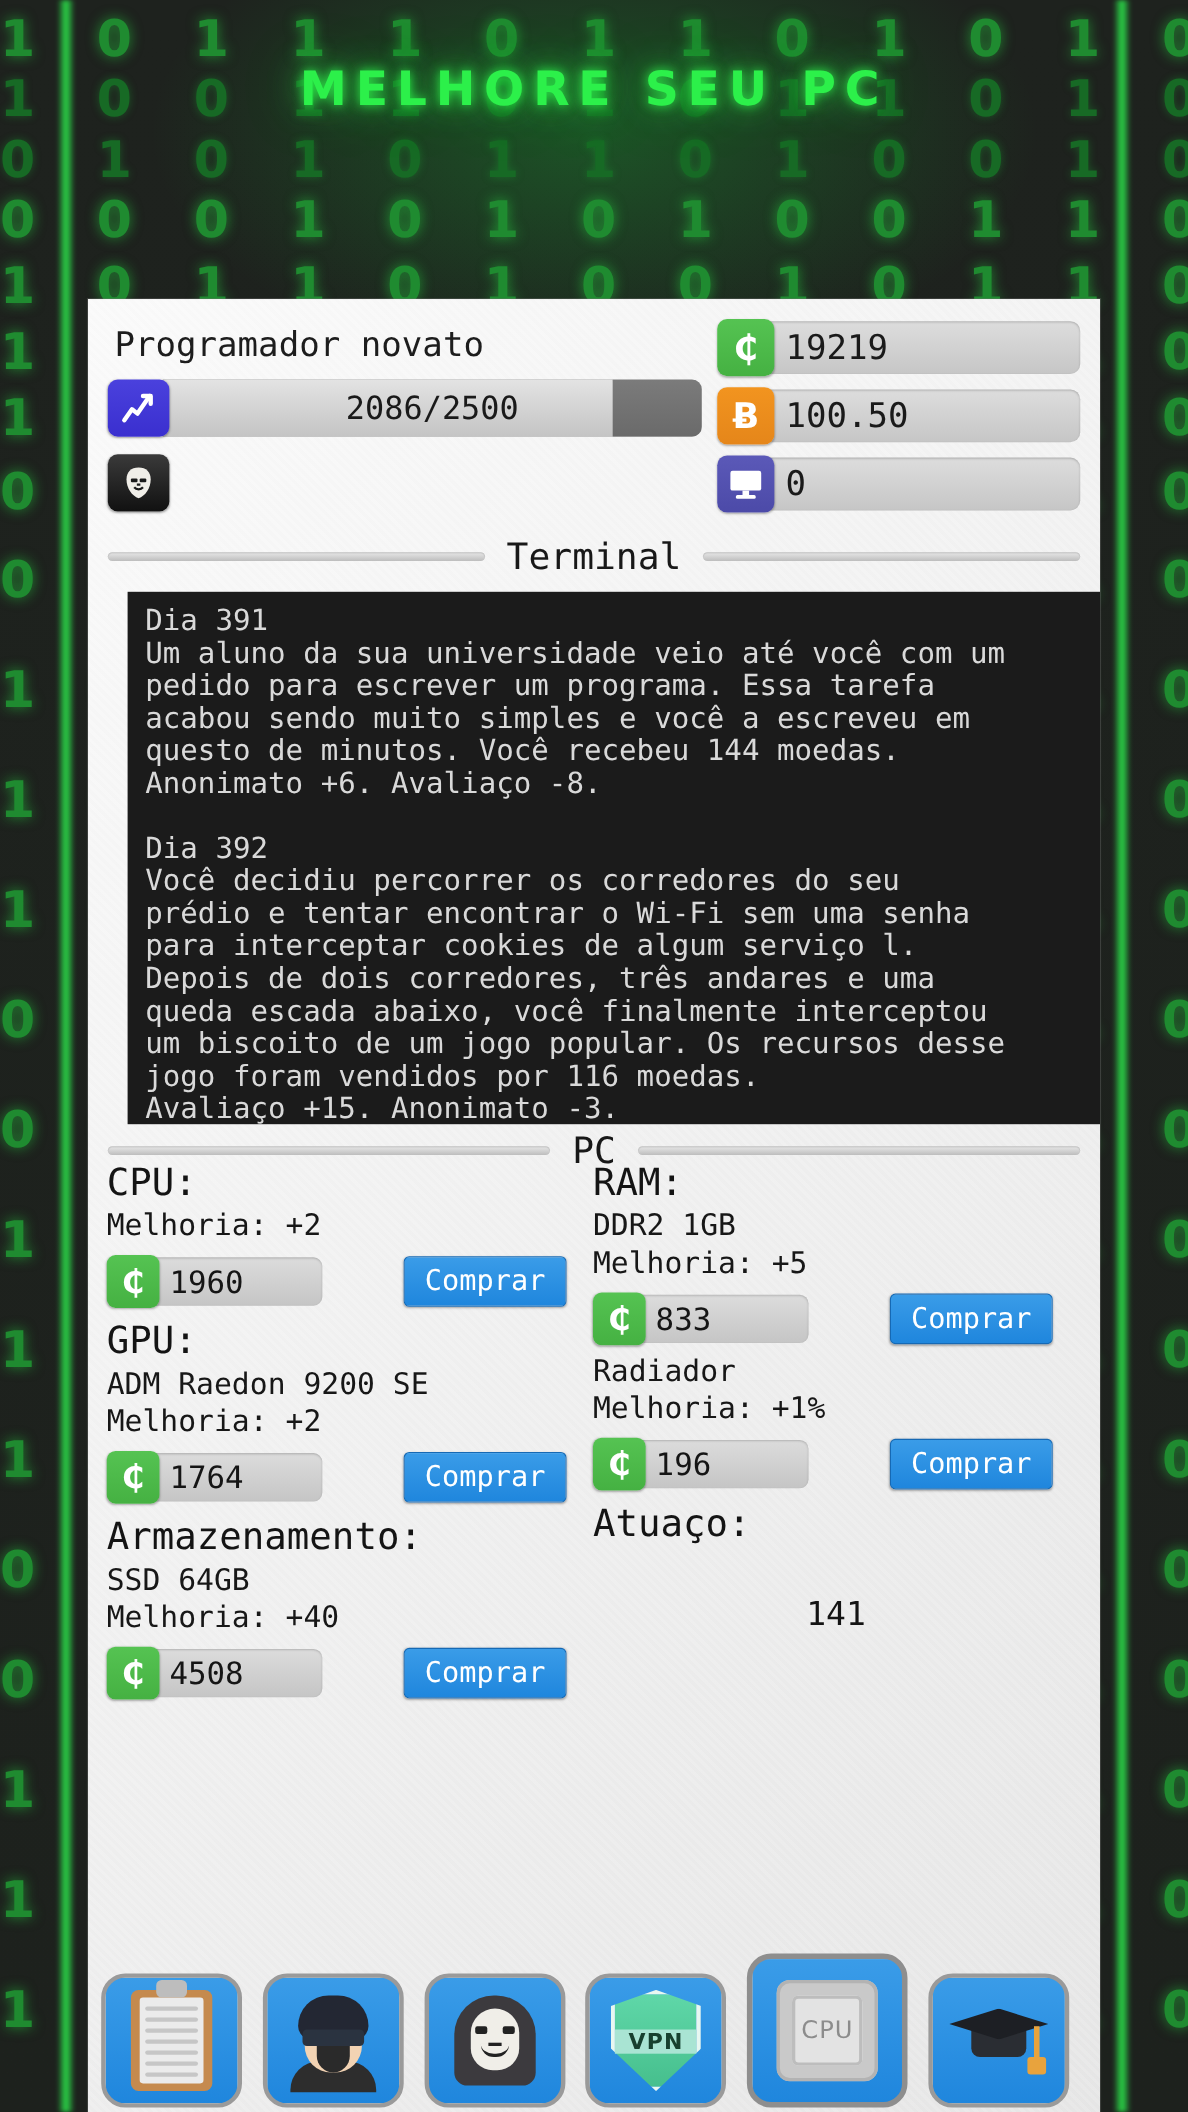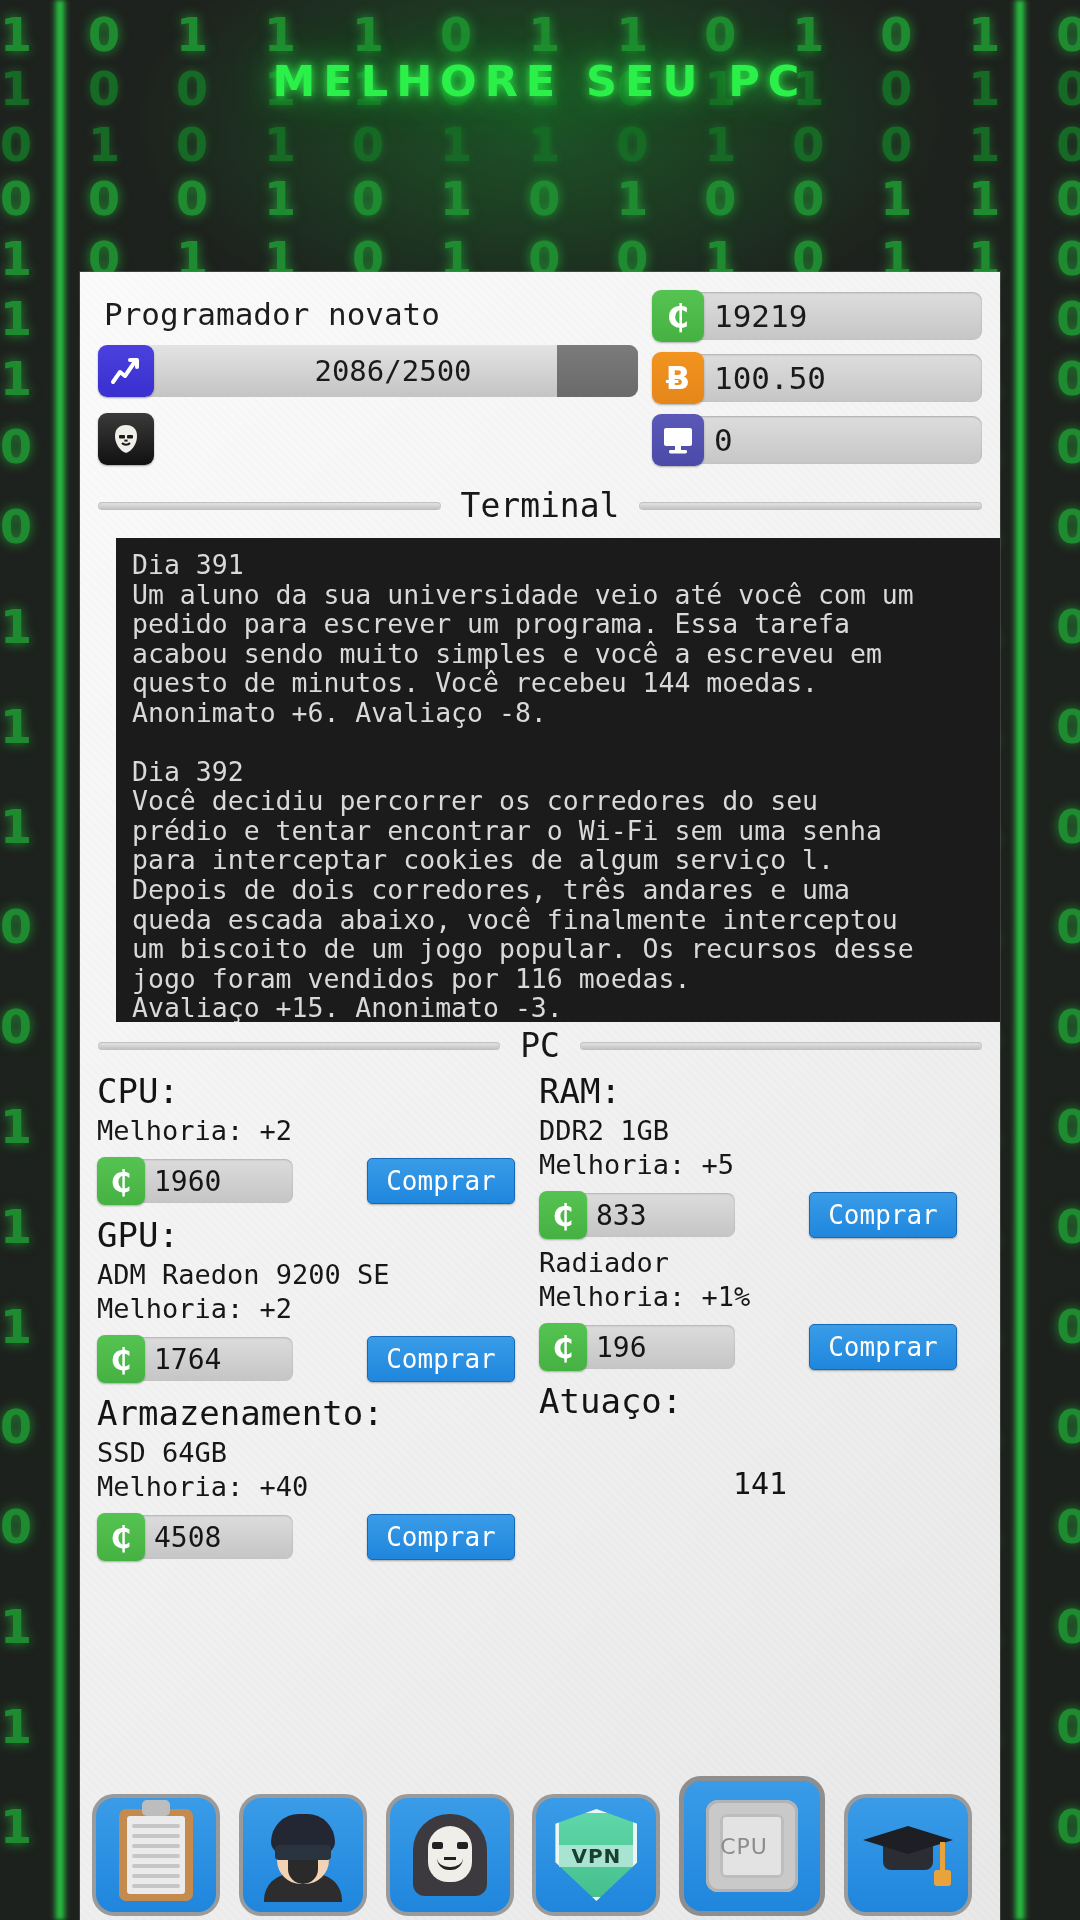--- a/index.html
+++ b/index.html
@@ -217,21 +217,21 @@
     background: linear-gradient(180deg,#5fd7a8,#46bf8d);
     border: 4px solid #e8f7f1;
     clip-path: polygon(50% 0, 100% 16%, 100% 58%, 50% 100%, 0 58%, 0 16%);
   }
   .vpn .band { position:absolute; left: 4px; top: 36px; width: 74px; height: 22px; background: #a9e4d3; display:flex; align-items:center; justify-content:center; }
   .vpn .band span { font-family:"DejaVu Sans", sans-serif; font-weight: 700; font-size: 20px; color: #17402f; letter-spacing: 1px; }
 
   .cpuic { width: 92px; height: 92px; background: #c9c9c9; border-radius: 12px; position: relative;
     display:flex; align-items:center; justify-content:center; box-shadow: inset 0 0 0 3px #b3b3b3; }
   .cpuic .die { width: 64px; height: 64px; background: #e3e3e3; border-radius: 6px; box-shadow: inset 0 0 0 3px #bdbdbd;
-    display:flex; align-items:center; justify-content:flex-start; }
+    display:flex; align-items:center; justify-content:center; }
   .cpuic .die span { font-family:"DejaVu Sans", sans-serif; font-size: 22px; color: #8c8c8c; letter-spacing: 1px; }
 
   .cap { width: 90px; height: 70px; position: relative; }
   .cap .top { position:absolute; left: 0; top: 6px; width: 90px; height: 28px; background: #1d1f24;
     clip-path: polygon(50% 0, 100% 50%, 50% 100%, 0 50%); }
   .cap .base { position:absolute; left: 20px; top: 26px; width: 50px; height: 24px; background: #2a2d33; border-radius: 0 0 8px 8px; }
   .cap .tas { position:absolute; right: 8px; top: 22px; width: 5px; height: 30px; background: #e8a33d; }
   .cap .tasb { position:absolute; right: 2px; top: 50px; width: 17px; height: 16px; background: #e8a33d; border-radius: 3px; }
 
   .cedi { font-family: "DejaVu Sans", sans-serif; }
@@ -351,21 +351,21 @@
 jogo foram vendidos por 116 moedas.
 Avaliaço +15. Anonimato -3.</p>
     </div>
 
     <div class="sep pcsep" style="position:absolute; top:748px; left:0; width:920px;">
       <div class="line"></div>
       <div class="lbl">PC</div>
       <div class="line"></div>
     </div>
 
-    <div class="pcwrap" style="position:absolute; top:788px; left:0; width:920px;padding-left:17px;">
+    <div class="pcwrap" style="position:absolute; top:772px; left:0; width:920px;padding-left:17px;">
       <div class="pcgrid">
 
         <div class="pccol">
 
           <div class="comp">
             <div class="cname">CPU:</div>
             <div class="cupg">Melhoria: +2</div>
             <div class="buyrow">
               <div class="price">
                 <div class="priceico cedi">₵</div>

